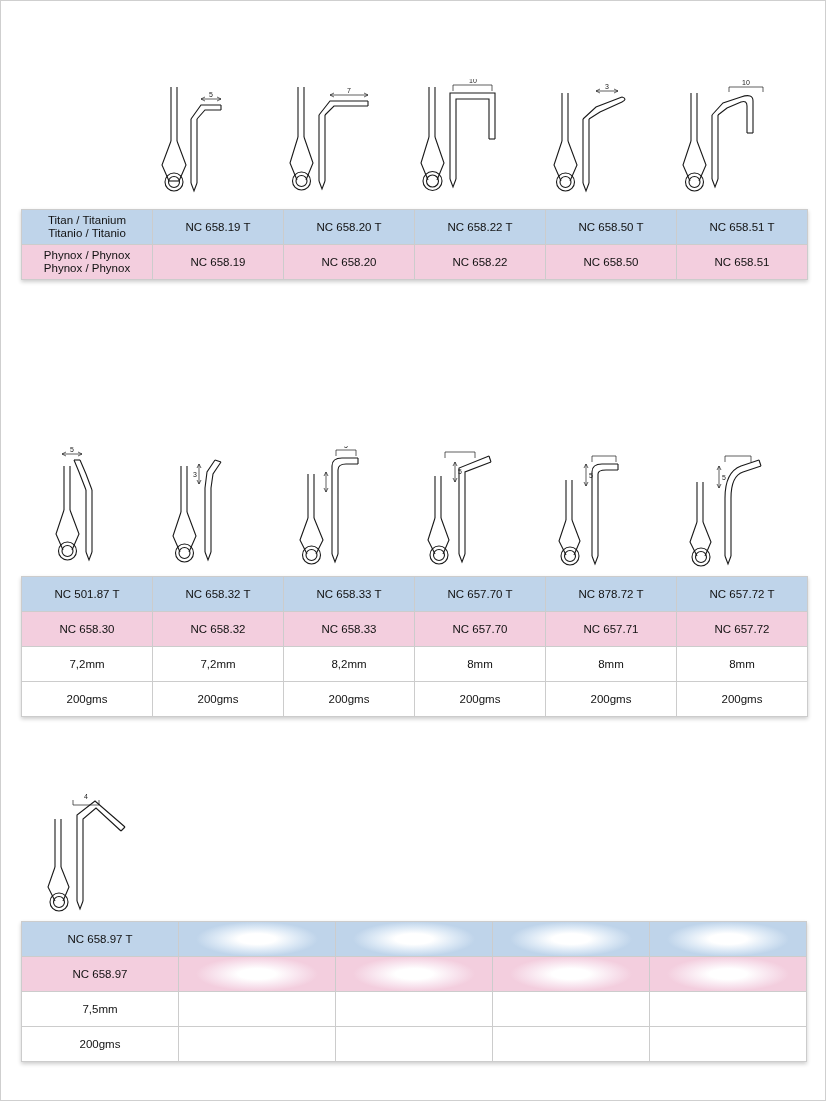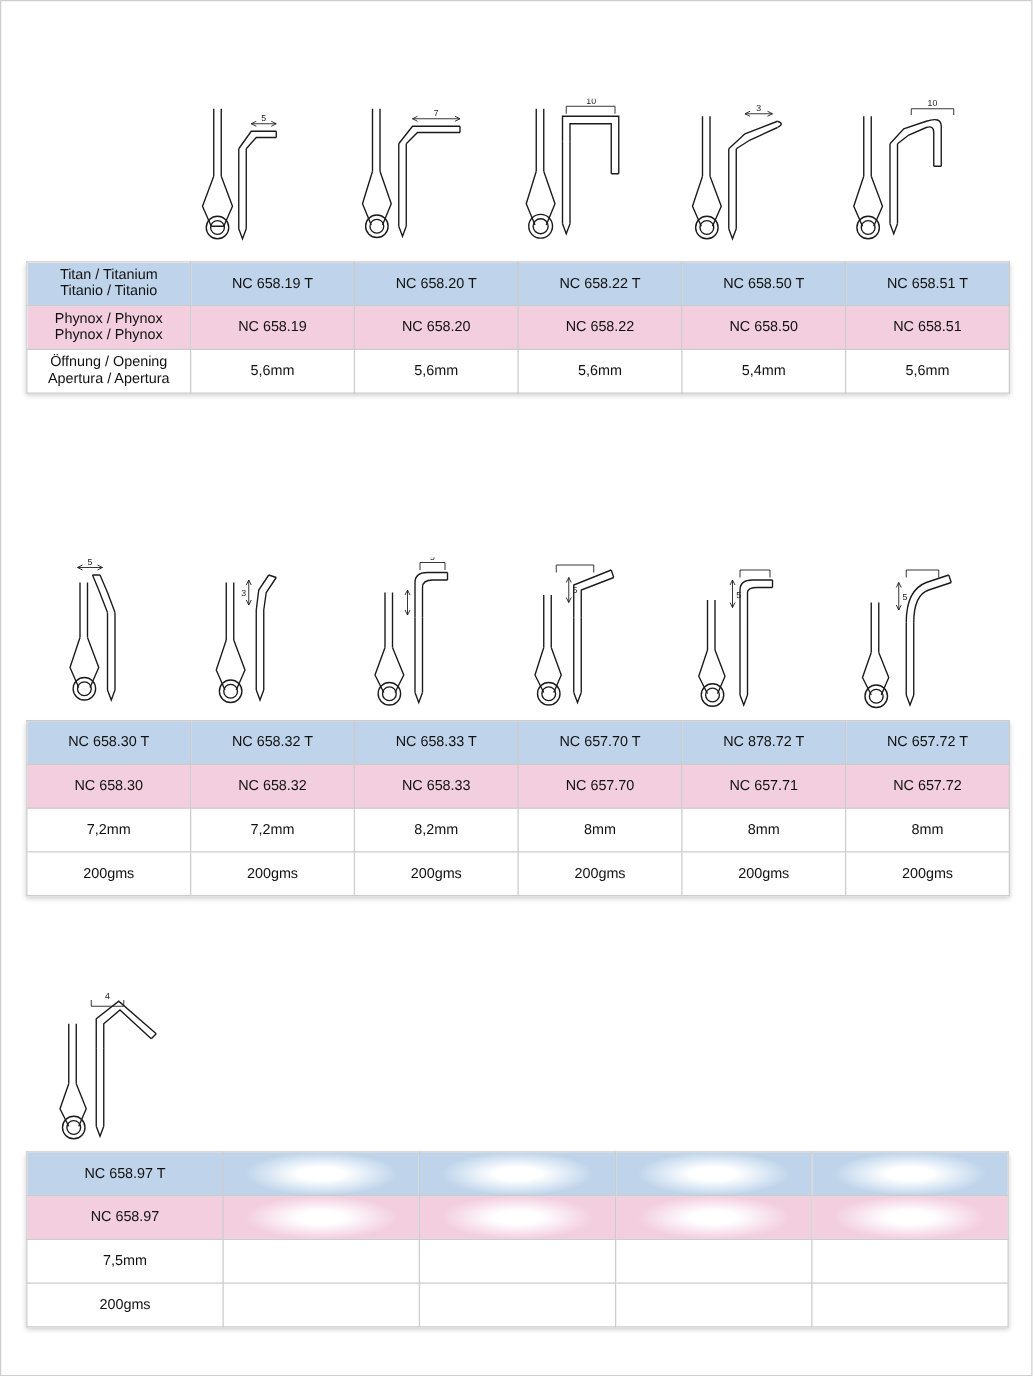--- a/index.html
+++ b/index.html
@@ -261,31 +261,20 @@
           <td class="lbl">
             <div>Phynox / Phynox</div>
             <div>Phynox / Phynox</div>
           </td>
           <td>NC 658.19</td>
           <td>NC 658.20</td>
           <td>NC 658.22</td>
           <td>NC 658.50</td>
           <td>NC 658.51</td>
         </tr>
-        <tr class="r-open">
-          <td class="lbl">
-            <div><span>Öffnung / Opening</span></div>
-            <div><span>Apertura / Apertura</span></div>
-          </td>
-          <td>5,6mm</td>
-          <td>5,6mm</td>
-          <td>5,6mm</td>
-          <td>5,4mm</td>
-          <td>5,6mm</td>
-        </tr>
       </tbody>
     </table>
   </div>
 
   <div class="block" id="block2">
 
     <div class="figrow">
       <div class="figcell" style="width:131px">
         <svg class="fig" width="125" height="130" viewBox="0 0 125 130">
           <g fill="none" stroke="#1a1a1a" stroke-width="1.1">
@@ -443,21 +432,21 @@
       <colgroup>
         <col class="c-d">
           <col class="c-d">
           <col class="c-d">
           <col class="c-d">
           <col class="c-d">
           <col class="c-d">
       </colgroup>
       <tbody>
         <tr class="r-titan">
-          <td>NC 658.30 T</td>
+          <td>NC 501.87 T</td>
           <td>NC 658.32 T</td>
           <td>NC 658.33 T</td>
           <td>NC 657.70 T</td>
           <td>NC 878.72 T</td>
           <td>NC 657.72 T</td>
         </tr>
         <tr class="r-phynox">
           <td>NC 658.30</td>
           <td>NC 658.32</td>
           <td>NC 658.33</td>

